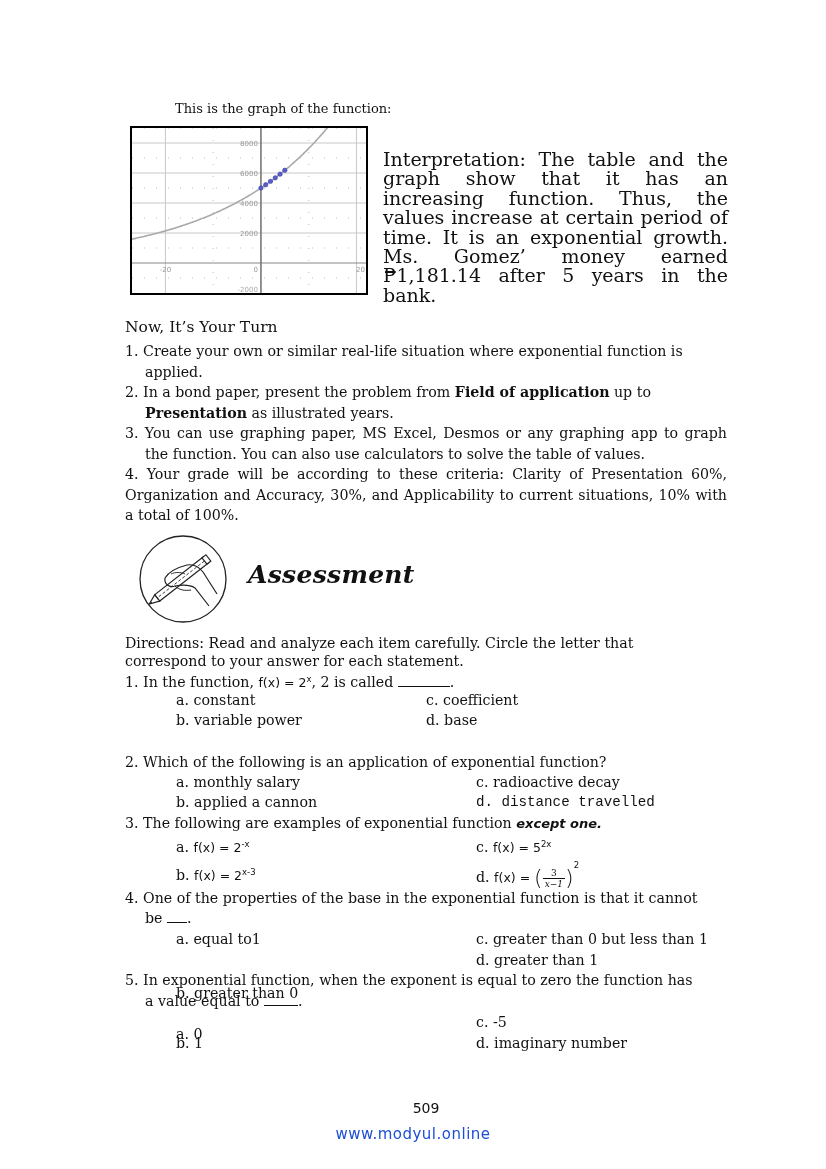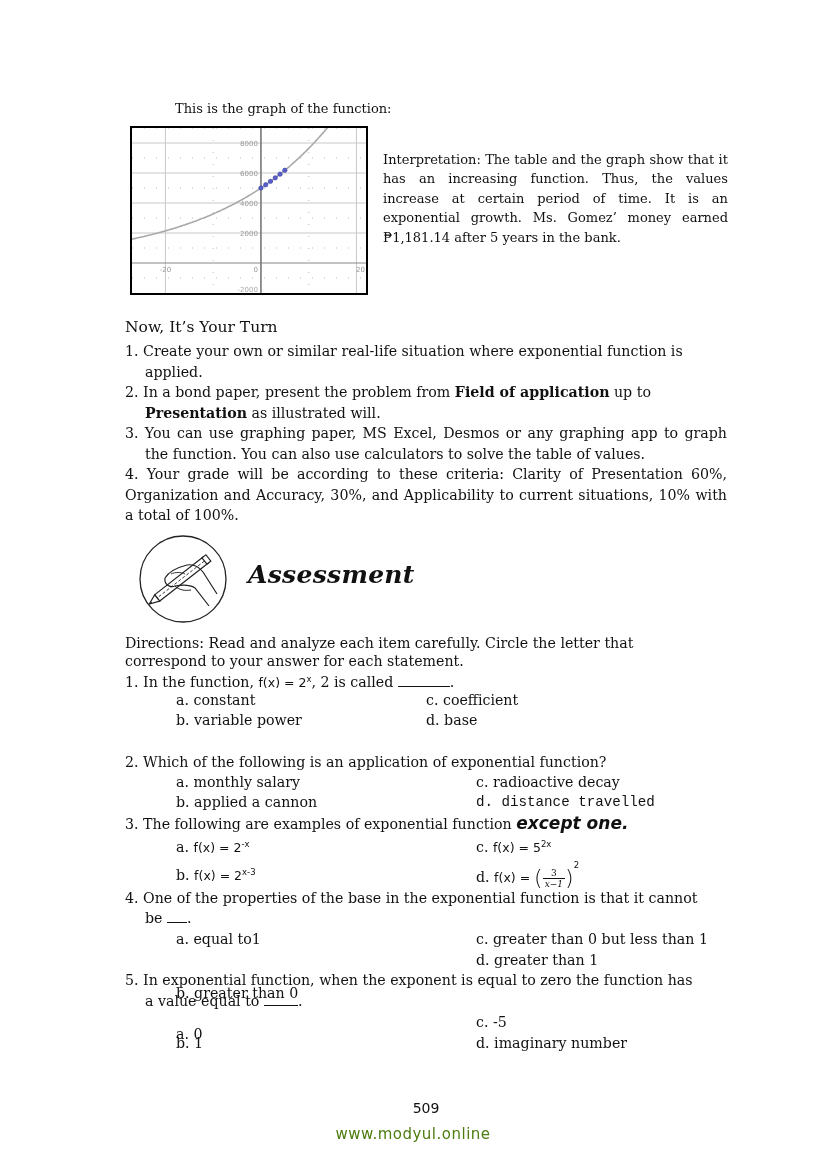--- a/index.html
+++ b/index.html
@@ -13,21 +13,21 @@
   .lead { left: 175px; top: 99px; }
   
   #graph-box {
     left: 130px; top: 126px; width: 238px; height: 169px;
     border: 2px solid #000; box-sizing: border-box; background: #fff;
   }
   #graph-box svg { display: block; }
   
   #interp {
     left: 383px; top: 150px; width: 345px;
-    font-size: 13px; line-height: 19.4px; text-align: justify; white-space: normal;
+    font-size: 19px; line-height: 19.4px; text-align: justify; white-space: normal;
   }
   .sec-title { left: 125px; top: 318px; font-size: 15.5px; }
   .item { left: 125px; width: 602px; font-size: 14.2px; line-height: 20.6px; white-space: normal; }
   .justify { text-align: justify; }
   b { font-weight: bold; }
   
   #assess-icon { left: 137px; top: 534px; width: 93px; height: 90px; }
   #assess-title {
     left: 248px; top: 560px; font-size: 25px; font-weight: bold; font-style: italic;
     font-family: "DejaVu Serif", serif; letter-spacing: 0.3px;
@@ -39,21 +39,21 @@
   .colC1 { left: 426px; }
   .colC { left: 476px; }
   .sans { font-family: "DejaVu Sans", sans-serif; font-size: 12.5px; }
   sup.ex { font-family: "DejaVu Sans", sans-serif; font-size: 8.5px; vertical-align: 5px; }
   .frac { display: inline-block; vertical-align: middle; text-align: center; font-family: "DejaVu Serif", serif; font-style: italic; font-size: 9px; line-height: 10px; }
   .frac .num { display: block; border-bottom: 1px solid #111; padding: 0 2px; font-style: normal; }
   .frac .den { display: block; padding: 0 2px; }
   .paren { font-size: 22px; font-family: "DejaVu Sans", sans-serif; vertical-align: middle; font-weight: 200; }
   .blank { display: inline-block; border-bottom: 1px solid #111; height: 12px; }
   #page-num { left: 0; width: 852px; top: 1100px; text-align: center; font-family: "DejaVu Sans", sans-serif; font-size: 14px; color: #111; }
-  #watermark { left: 0; width: 826px; top: 1125px; text-align: center; font-family: "DejaVu Sans", sans-serif; font-size: 15px; color: #4d7c0f; letter-spacing: 0.5px; }
+  #watermark { left: 0; width: 826px; top: 1125px; text-align: center; font-family: "DejaVu Sans", sans-serif; font-size: 15px; color: #1d4ed8; letter-spacing: 0.5px; }
 </style>
 </head>
 <body>
 
 <div class="abs t lead">This is the graph of the function:</div>
 
 <div id="graph-box" class="abs">
   <svg id="graph-svg" width="234" height="165">
       <line x1="81.18367346938776" y1="0" x2="81.18367346938776" y2="165" stroke="#bbb" stroke-width="1" stroke-dasharray="1 11"></line>
       <line x1="176.6938775510204" y1="0" x2="176.6938775510204" y2="165" stroke="#bbb" stroke-width="1" stroke-dasharray="1 11"></line>
@@ -90,21 +90,21 @@
 </div>
 
 <div id="interp" class="abs">Interpretation: The table and the graph show that it has an increasing function. Thus, the values increase at certain period of time. It is an exponential growth. Ms. Gomez’ money earned ₱1,181.14 after 5 years in the bank.</div>
 
 <div class="abs sec-title">Now, It’s Your Turn</div>
 
 <div class="abs item" style="top:341px;">
   <div style="padding-left:20px; text-indent:-20px;">1. Create your own or similar real-life situation where exponential function is applied.</div>
 </div>
 <div class="abs item" style="top:382px;">
-  <div style="padding-left:20px; text-indent:-20px;"><span>2. In a bond paper, present the problem from </span><b>Field of application</b><span> up to </span><br><b>Presentation</b><span> as illustrated will.</span></div>
+  <div style="padding-left:20px; text-indent:-20px;"><span>2. In a bond paper, present the problem from </span><b>Field of application</b><span> up to </span><br><b>Presentation</b><span> as illustrated years.</span></div>
 </div>
 <div class="abs item" style="top:423px;">
   <div style="padding-left:20px; text-indent:-20px; text-align:justify;">3. You can use graphing paper, MS Excel, Desmos or any graphing app to graph the function. You can also use calculators to solve the table of values.</div>
 </div>
 <div class="abs item justify" style="top:464px;">
   <div style="text-align:justify;">4. Your grade will be according to these criteria: Clarity of Presentation 60%, Organization and Accuracy, 30%, and Applicability to current situations, 10% with a total of 100%.</div>
 </div>
 
 <div id="assess-icon" class="abs">
   <svg width="93" height="90" viewBox="0 0 93 90">
@@ -137,21 +137,21 @@
 <div class="abs opt colA" style="top:710px;">b. variable power</div>
 <div class="abs opt colC1" style="top:710px;">d. base</div>
 
 <div class="abs q" style="top:752px;">2. Which of the following is an application of exponential function?</div>
 <div class="abs opt colA" style="top:772px;">a. monthly salary</div>
 <div class="abs opt colC" style="top:772px;">c. radioactive decay</div>
 <div class="abs opt colA" style="top:792px;">b. applied a cannon</div>
 <div class="abs opt colC" style="top:792px;font-family:Liberation Mono, monospace;">d. distance travelled</div>
 
 <div class="abs q" style="top:813px;">
-  <span>3. The following are examples of exponential function </span><b><i style="font-family:'DejaVu Sans', sans-serif; font-size:17px;">except one.</i></b>
+  <span>3. The following are examples of exponential function </span><b><i style="font-family:'DejaVu Sans', sans-serif; font-size:13px;">except one.</i></b>
 </div>
 <div class="abs opt colA" style="top:834px;">
   <span>a. </span><span class="sans">f(x) = 2</span><sup class="ex">-x</sup>
 </div>
 <div class="abs opt colC" style="top:834px;">
   <span>c. </span><span class="sans">f(x) = 5</span><sup class="ex">2x</sup>
 </div>
 <div class="abs opt colA" style="top:862px;">
   <span>b. </span><span class="sans">f(x) = 2</span><sup class="ex">x-3</sup>
 </div>

